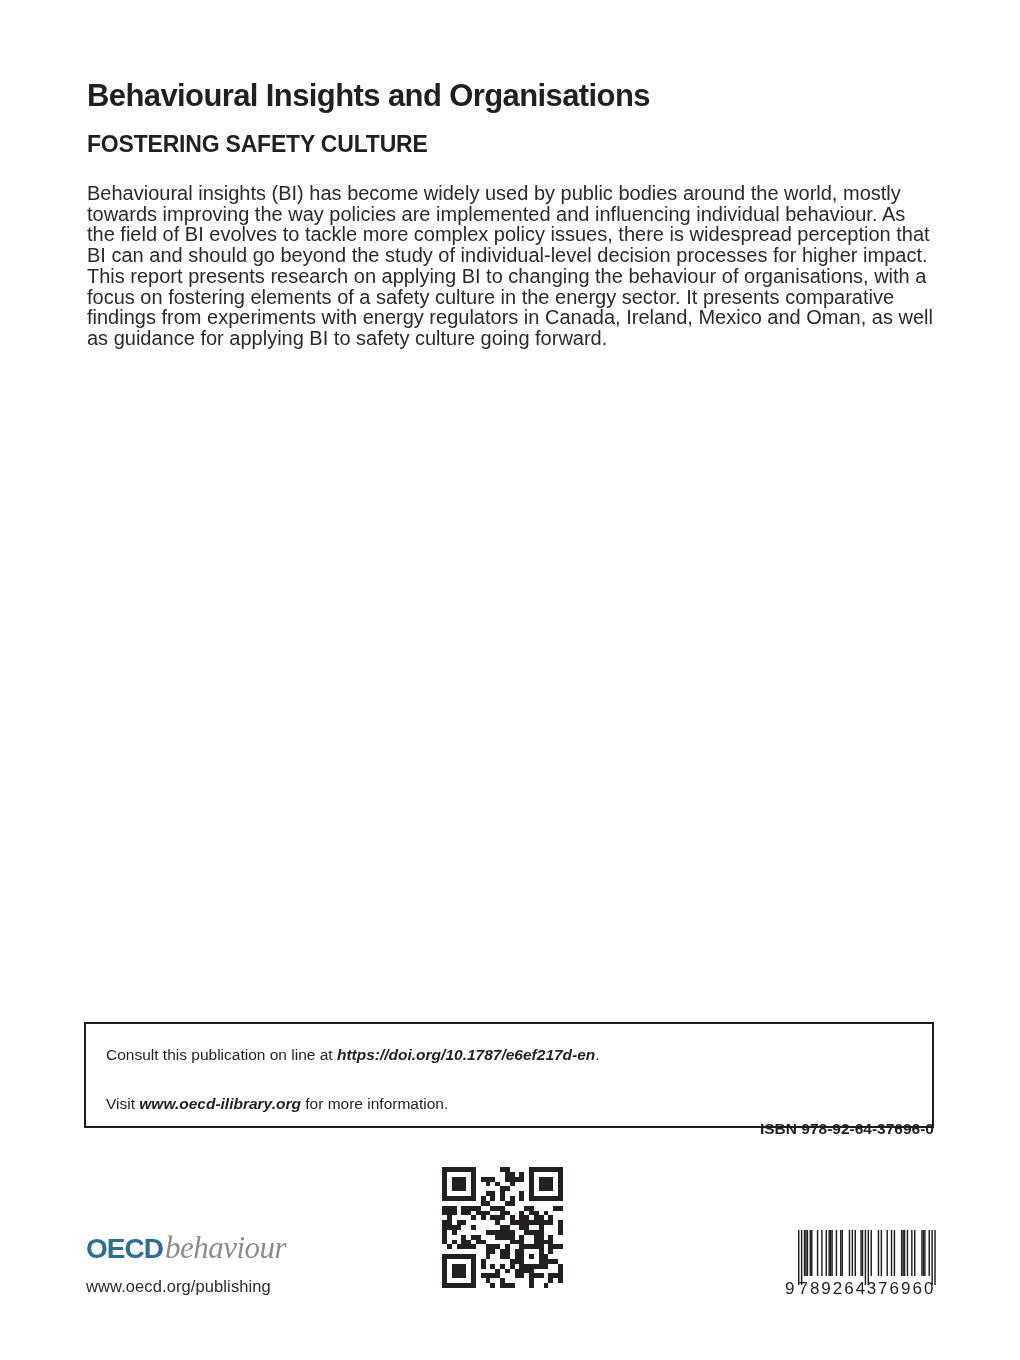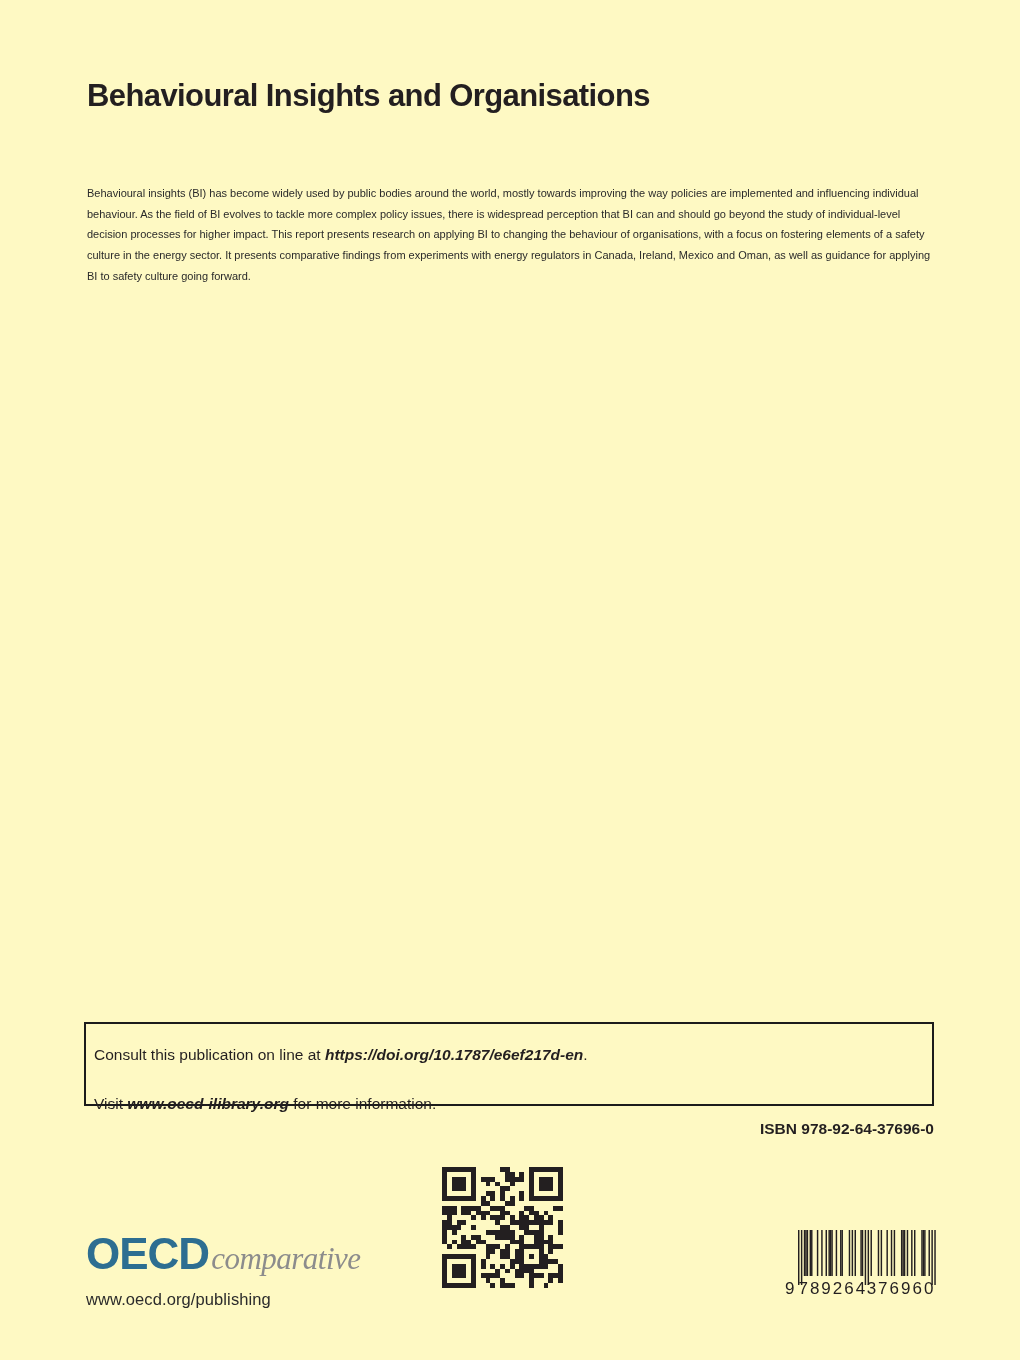--- a/index.html
+++ b/index.html
@@ -1,73 +1,74 @@
 <!DOCTYPE html>
 <html><head>
 <meta charset="utf-8">
 <style>
   html,body{margin:0;padding:0;background:#e8e8e8;}
   .page{
     position:relative;
     width:1020px;height:1360px;
-    background:#fef9c3;
+    background:#ffffff;
     font-family:"Liberation Sans","DejaVu Sans",sans-serif;
     color:#231f20;
     overflow:hidden;
     margin:0 auto;
   }
   .title{
     position:absolute;left:87px;top:78px;
     font-size:31px;font-weight:bold;letter-spacing:-0.6px;
     color:#231f20;white-space:nowrap;
   }
   .subtitle{
     position:absolute;left:87px;top:131px;
     font-size:23px;font-weight:bold;letter-spacing:-0.2px;
     color:#231f20;white-space:nowrap;
   }
   .abstract{
     position:absolute;left:87px;top:183px;width:850px;
-    font-size:11px;line-height:20.7px;color:#2a2a2a;
+    font-size:20px;line-height:20.7px;color:#2a2a2a;
     text-align:left;
   }
   .info-box{
-    position:absolute;left:84px;top:1022px;width:850px;height:84px;
+    position:absolute;left:84px;top:1022px;width:850px;height:106px;
     border:2px solid #1c1c1c;box-sizing:border-box;
-    padding:21px 20px 0 8px;
+    padding:21px 20px 0 20px;
   }
   .info-box p{margin:0;font-size:15.5px;line-height:20px;color:#231f20;}
   .info-box p + p{margin-top:9px;}
   .bi{font-weight:bold;font-style:italic;}
   .qr-wrap{position:absolute;left:442px;top:1167px;width:121px;height:121px;}
   .isbn{
     position:absolute;right:86px;top:1120px;
     font-size:15.5px;font-weight:bold;color:#231f20;
     white-space:nowrap;
   }
   .barcode-wrap{position:absolute;left:785px;top:1229px;width:152px;height:72px;}
   .publisher{position:absolute;left:86px;top:1232px;}
   .publisher .wordmark{display:flex;align-items:baseline;line-height:1;}
   .publisher .oecd{
-    font-size:44px;font-weight:bold;letter-spacing:-1px;
+    font-size:28px;font-weight:bold;letter-spacing:-1px;
   }
   .publisher .publishing{
     font-family:"Liberation Serif","DejaVu Serif",serif;
     font-style:italic;font-size:31px;letter-spacing:-0.5px;margin-left:2px;
   }
   .publisher .url{
     margin-top:14px;font-size:16.5px;color:#2b2b2b;letter-spacing:0.1px;
   }
 </style>
 </head>
 <body>
 
 <div class="page">
 
   <div class="title">Behavioural Insights and Organisations</div>
+  <div class="subtitle">FOSTERING SAFETY CULTURE</div>
 
   <div class="abstract">Behavioural insights (BI) has become widely used by public bodies around the world, mostly towards improving the way policies are implemented and influencing individual behaviour. As the field of BI evolves to tackle more complex policy issues, there is widespread perception that BI can and should go beyond the study of individual-level decision processes for higher impact. This report presents research on applying BI to changing the behaviour of organisations, with a focus on fostering elements of a safety culture in the energy sector. It presents comparative findings from experiments with energy regulators in Canada, Ireland, Mexico and Oman, as well as guidance for applying BI to safety culture going forward.</div>
 
   <div class="info-box">
     <p><span>Consult this publication on line at </span><span class="bi">https://doi.org/10.1787/e6ef217d-en</span><span>.</span></p>
     <p><br>
       <span>Visit </span><span class="bi">www.oecd-ilibrary.org</span><span> for more information.</span></p>
   </div>
 
   <div class="qr-wrap">
@@ -437,18 +438,18 @@
         <rect x="149.30" y="1" width="1.45" height="55" fill="#231f20"></rect>
         <text x="0" y="65" style="font-family:'Liberation Sans','DejaVu Sans',sans-serif;font-size:17px;fill:#231f20;">9</text>
         <text x="47.8" y="65" text-anchor="middle" style="font-family:'Liberation Sans','DejaVu Sans',sans-serif;font-size:17px;fill:#231f20;;letter-spacing:2px">789264</text>
         <text x="116.0" y="65" text-anchor="middle" style="font-family:'Liberation Sans','DejaVu Sans',sans-serif;font-size:17px;fill:#231f20;;letter-spacing:2px">376960</text>
       </svg>
   </div>
 
   <div class="publisher">
     <div class="wordmark">
       <span class="oecd" style="color: rgb(45, 110, 145);">OECD</span>
-      <span class="publishing" style="color: rgb(140, 140, 140);">comparative</span>
+      <span class="publishing" style="color: rgb(140, 140, 140);">behaviour</span>
     </div>
     <div class="url">www.oecd.org/publishing</div>
   </div>
 
 </div>
 
 </body></html>

